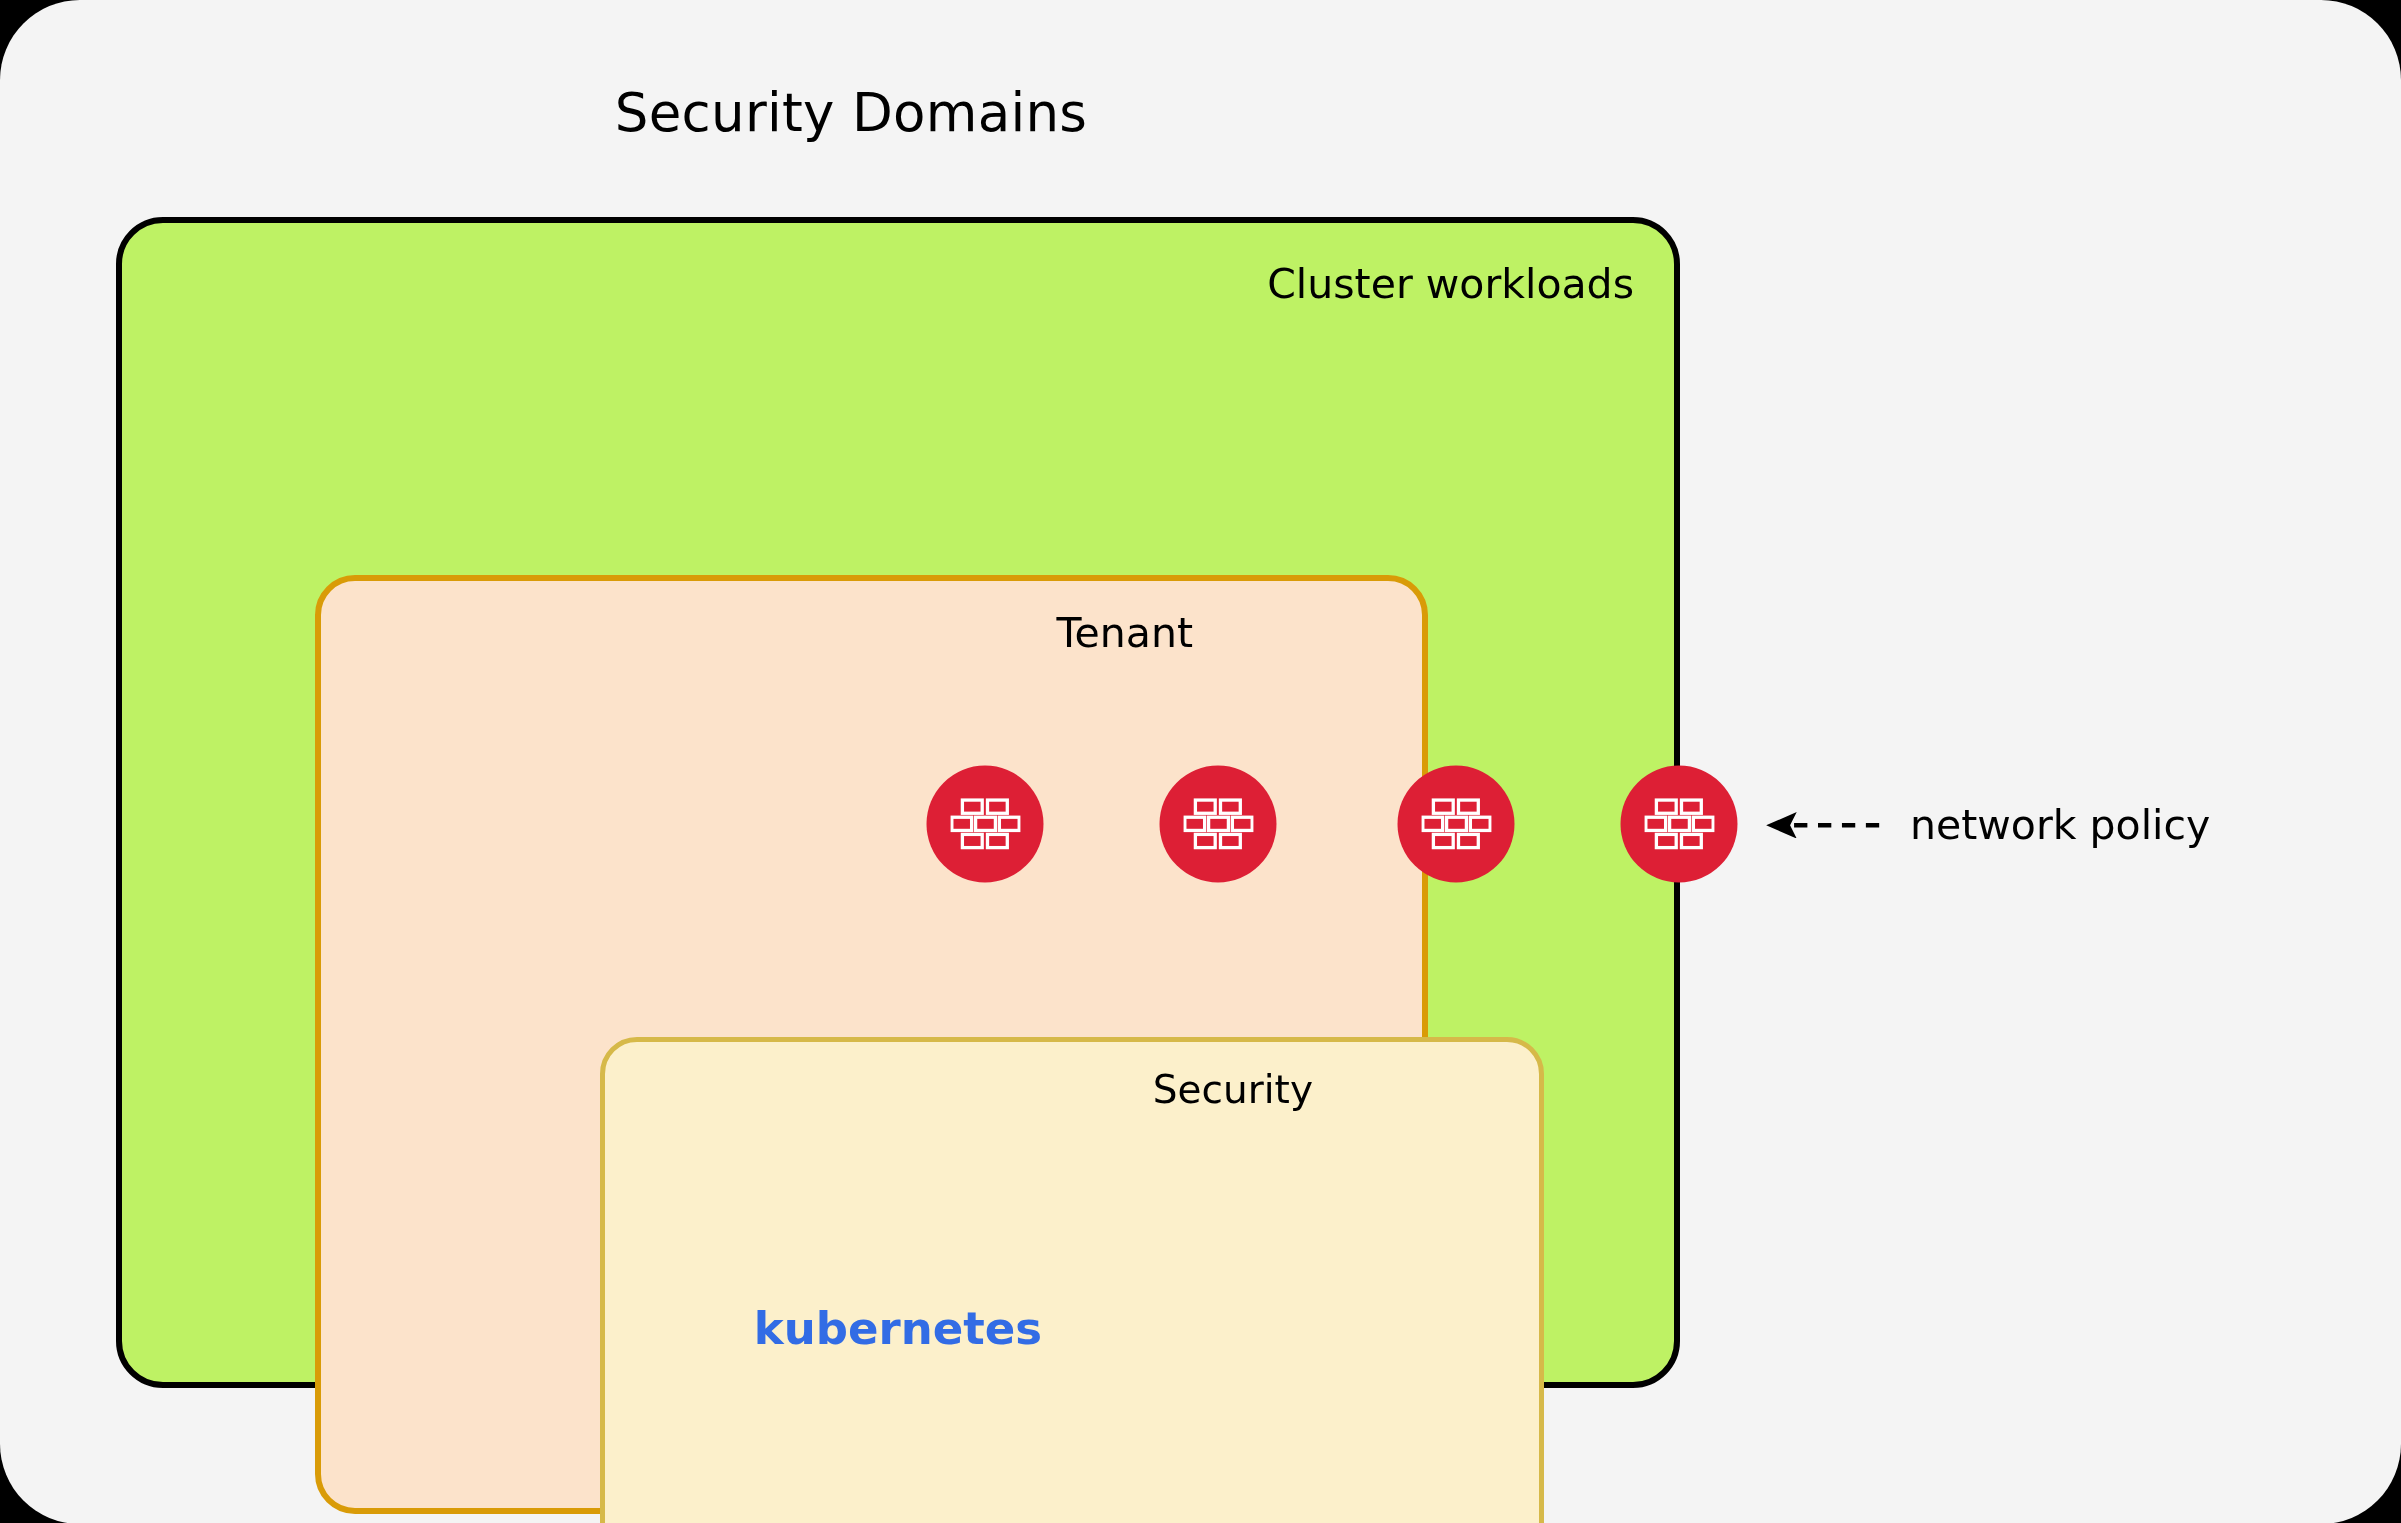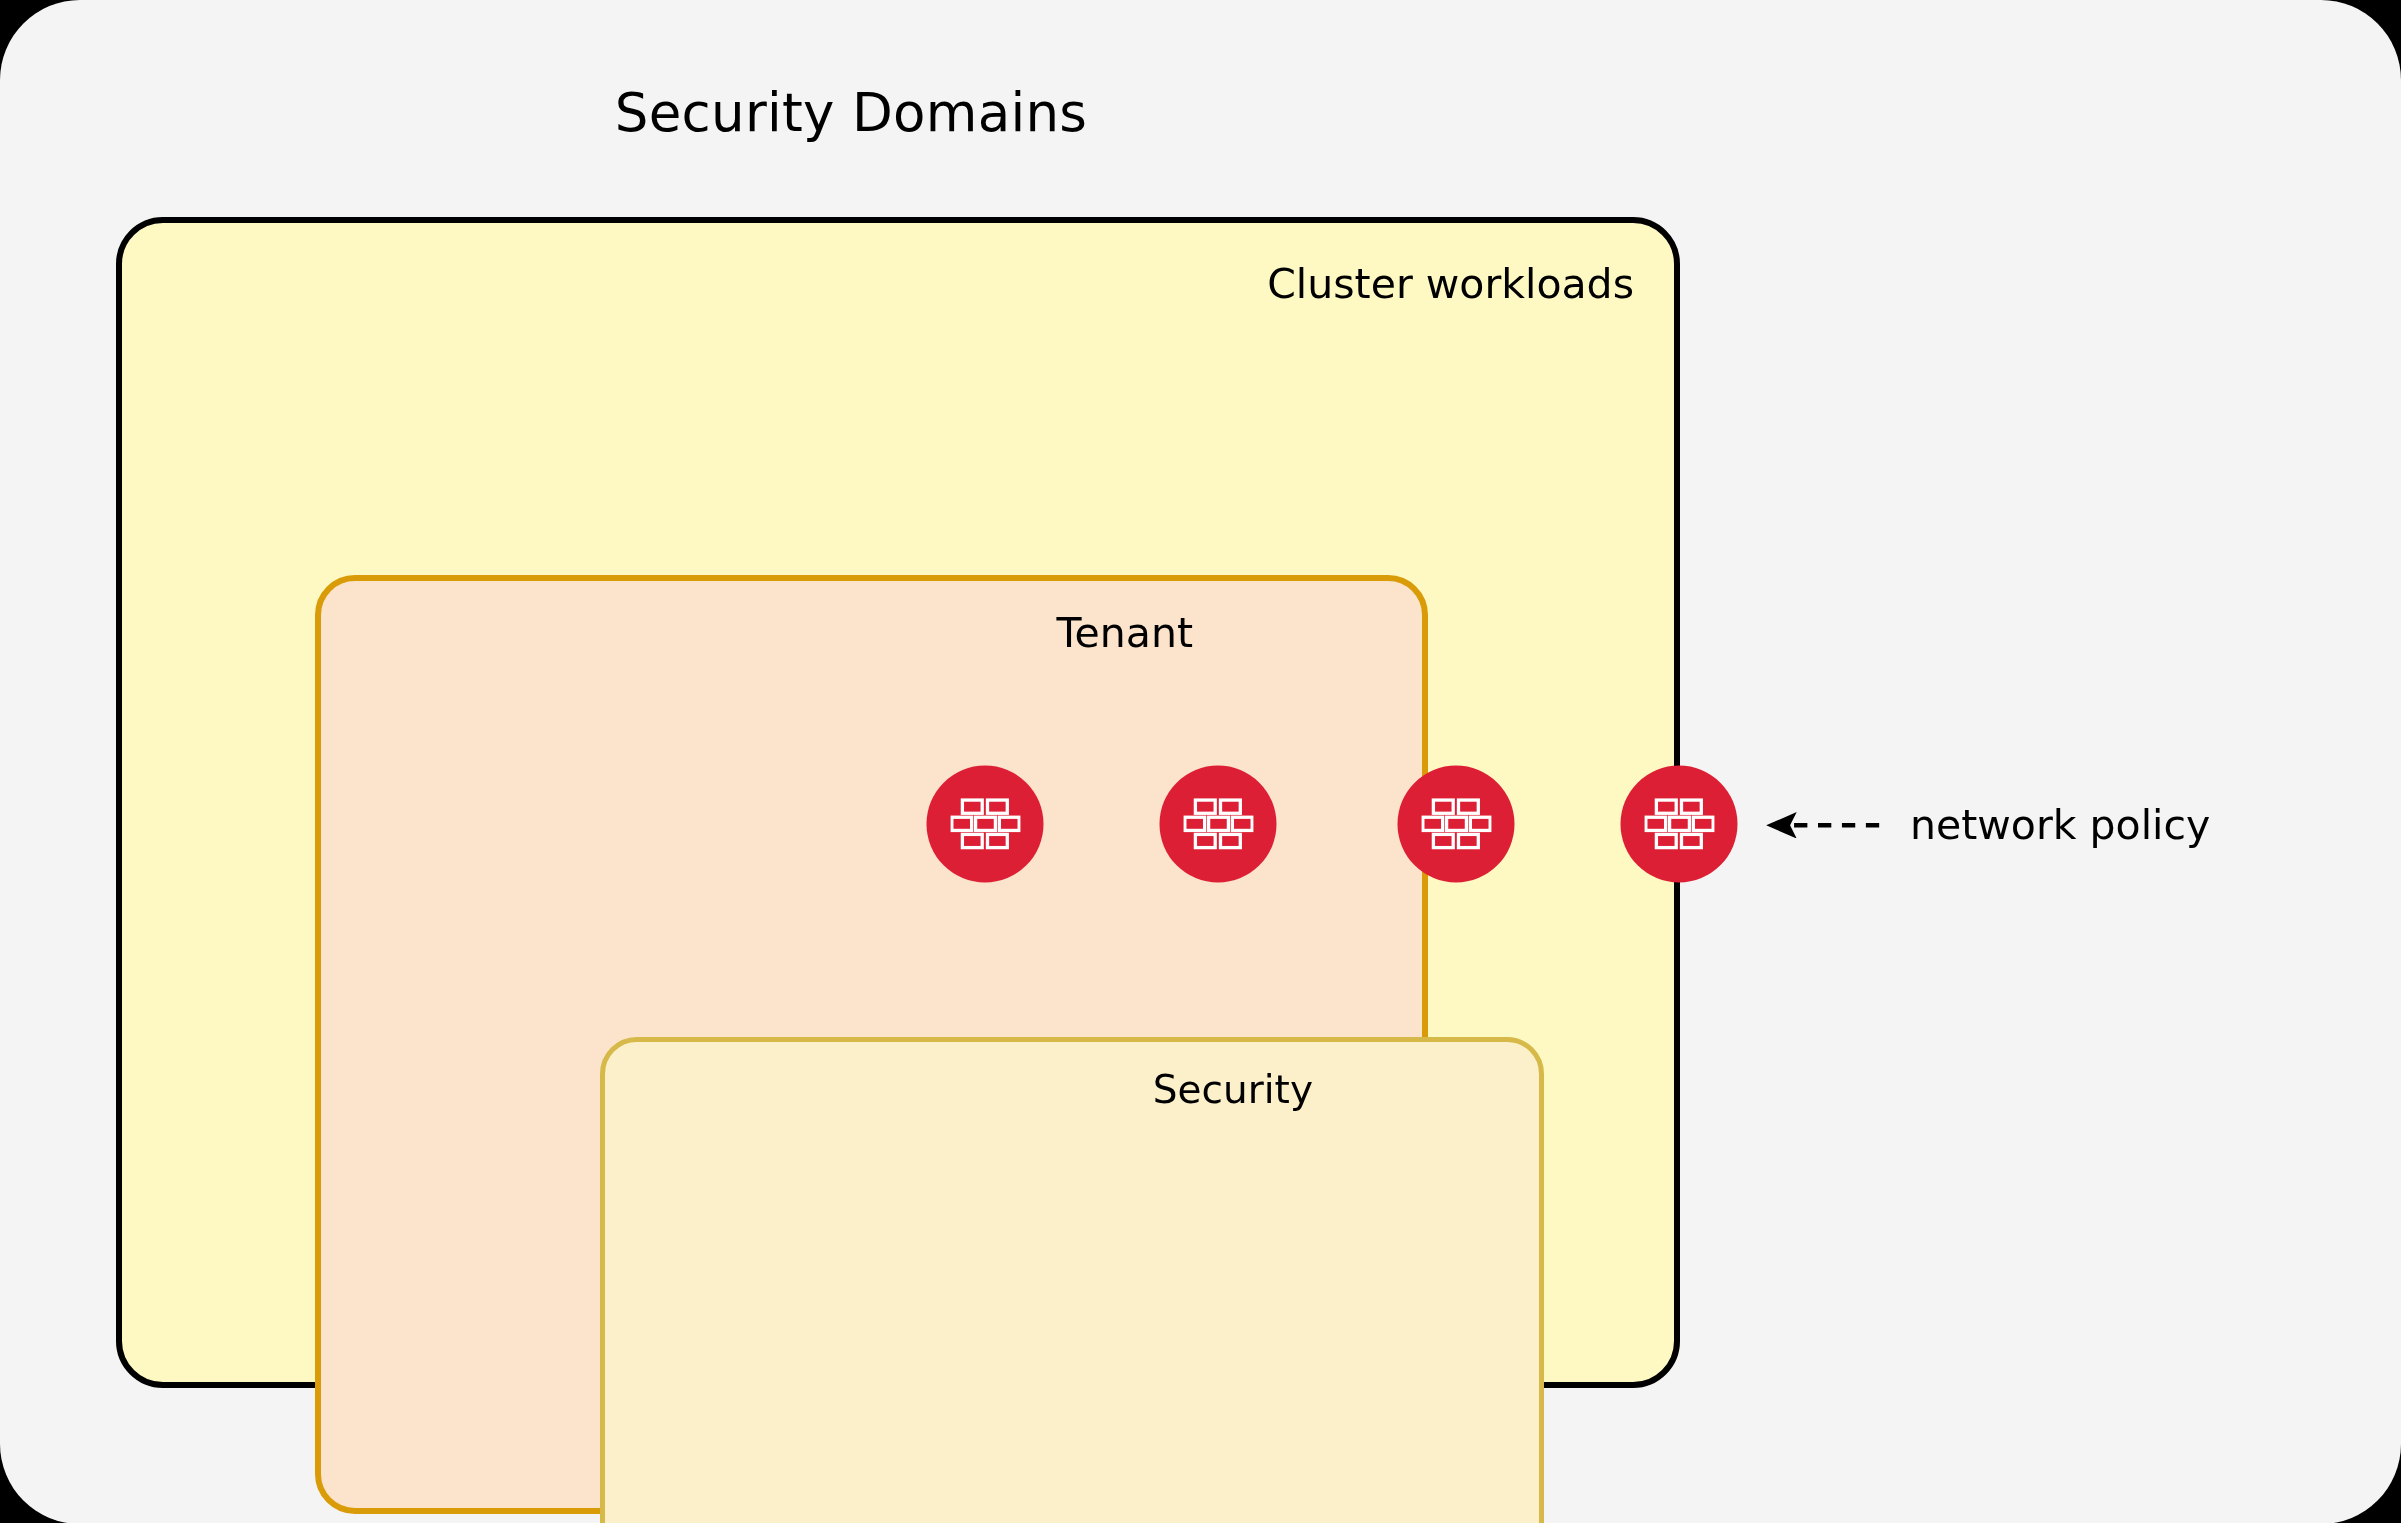--- a/index.html
+++ b/index.html
@@ -54,21 +54,21 @@
     font-size: 53px;
     letter-spacing: 0.3px;
   }
 
   
   #cluster-box {
     left: 116px;
     top: 217px;
     width: 1564px;
     height: 1171px;
-    background: #fef9c3;
+    background: #bef264;
     border: 6px solid #000000;
     border-radius: 47px;
   }
   #cluster-label {
     right: 40px;
     top: 41px;
     font-size: 41px;
   }
   #kubernetes-label {
     left: 0;
@@ -168,20 +168,21 @@
 
         <div id="tenant-label" class="box-label">Tenant</div>
 
         <div id="namespace-box" class="box">
 
           <div id="namespace-label" class="box-label">Security</div>
 
         </div>
       </div>
 
+      <div id="kubernetes-label" class="box-label">kubernetes</div>
     </div>
 
     <div id="firewall-layer">
         <div class="firewall-node" style="left: 985px; top: 824px; background: rgb(221, 31, 53);">
     <svg viewBox="0 0 106 84" xmlns="http://www.w3.org/2000/svg">
       <g fill="none" stroke="#ffffff" stroke-width="5">
         <rect x="18" y="5" width="30" height="20"></rect>
         <rect x="56" y="5" width="30" height="20"></rect>
         <rect x="2" y="31" width="30" height="20"></rect>
         <rect x="38" y="31" width="30" height="20"></rect>

